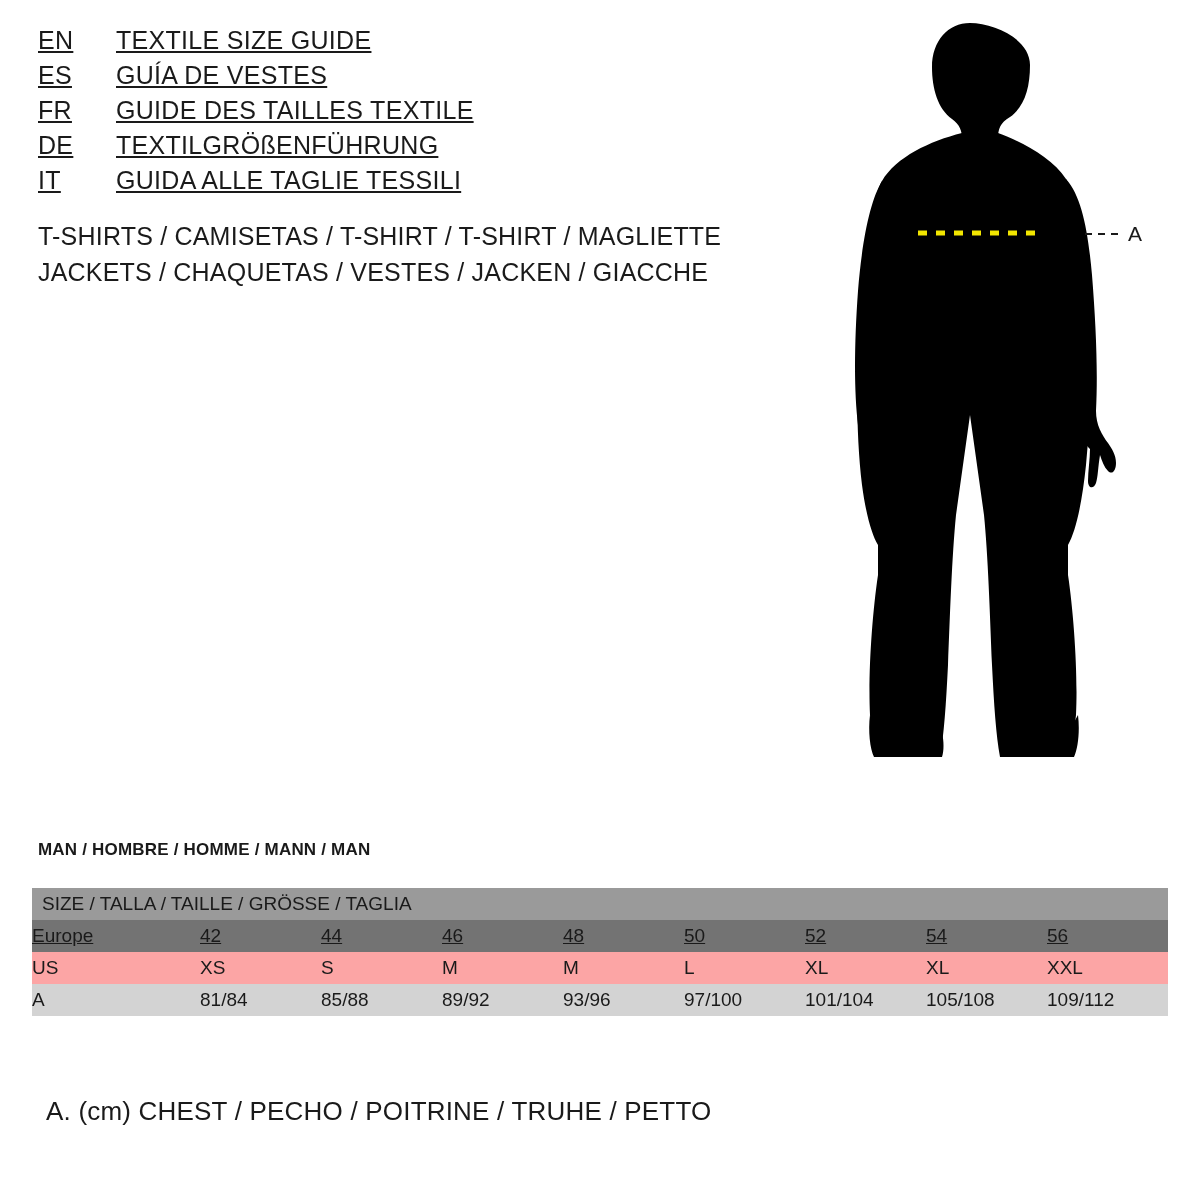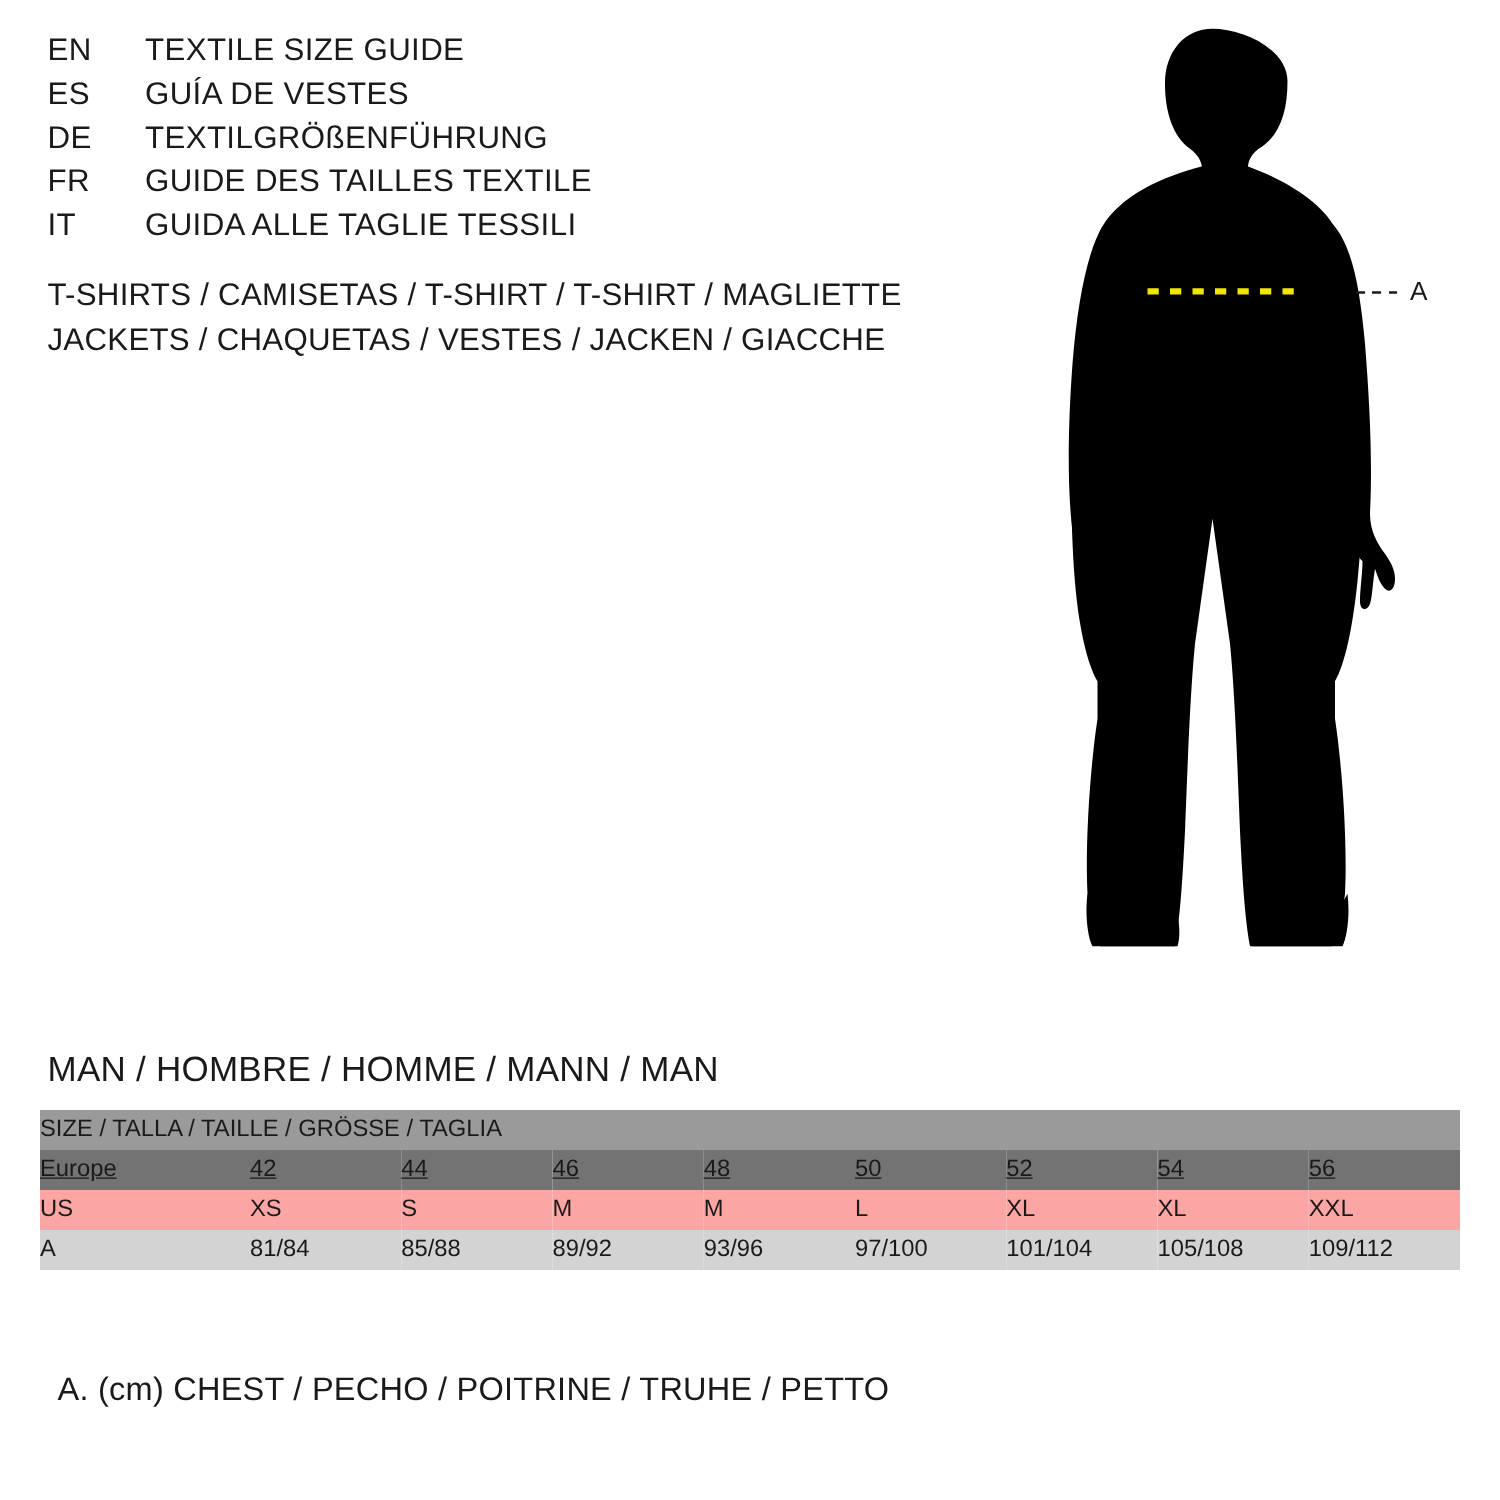--- a/index.html
+++ b/index.html
@@ -21,20 +21,21 @@
     width: 1200px;
     height: 1200px;
   }
 
   
   .lang-block {
     position: absolute;
     left: 38px;
     top: 26px;
     width: 700px;
+    text-decoration: underline;
   }
   .lang-row {
     display: flex;
     align-items: baseline;
     height: 35px;
     font-size: 25px;
     letter-spacing: 0.3px;
   }
   .lang-code {
     width: 78px;
@@ -84,22 +85,22 @@
     width: 34px;
     height: 2px;
     background: repeating-linear-gradient(to right, #1a1a1a 0 7px, transparent 7px 13px);
   }
 
   
   .section-title {
     position: absolute;
     left: 38px;
     top: 840px;
-    font-size: 28px;
-    font-weight: normal;
+    font-size: 17px;
+    font-weight: bold;
     letter-spacing: 0.2px;
   }
 
   table.size-table {
     position: absolute;
     left: 32px;
     top: 888px;
     width: 1136px;
     border-collapse: collapse;
     font-size: 19px;
@@ -109,20 +110,21 @@
     height: 32px;
     vertical-align: middle;
   }
   .row-head td {
     background: #9a9a9a;
     color: #1a1a1a;
     font-size: 19px;
     height: 30px;
   }
   .row-head .head-label {
+    padding-left: 10px;
     white-space: nowrap;
   }
   .row-light td { background: #737373; text-decoration: underline; }
   .row-mid td   { background: #fca5a5; }
   .row-light2 td { background: #e6e6e6; }
   .row-mid2 td  { background: #d3d3d3; }
 
   .lbl {
     padding-left: 10px;
     width: 168px;
@@ -150,26 +152,26 @@
   <div class="lang-block">
     <div class="lang-row">
       <span class="lang-code">EN</span>
       <span class="lang-text">TEXTILE SIZE GUIDE</span>
     </div>
     <div class="lang-row">
       <span class="lang-code">ES</span>
       <span class="lang-text">GUÍA DE VESTES</span>
     </div>
     <div class="lang-row">
+      <span class="lang-code">FR</span>
+      <span class="lang-text">GUIDE DES TAILLES TEXTILE</span>
+    </div>
+    <div class="lang-row">
       <span class="lang-code">DE</span>
       <span class="lang-text">TEXTILGRÖßENFÜHRUNG</span>
-    </div>
-    <div class="lang-row">
-      <span class="lang-code">FR</span>
-      <span class="lang-text">GUIDE DES TAILLES TEXTILE</span>
     </div>
     <div class="lang-row">
       <span class="lang-code">IT</span>
       <span class="lang-text">GUIDA ALLE TAGLIE TESSILI</span>
     </div>
   </div>
 
   <div class="category-block">
     <div class="category-line">T-SHIRTS / CAMISETAS / T-SHIRT / T-SHIRT / MAGLIETTE</div>
     <div class="category-line">JACKETS / CHAQUETAS / VESTES / JACKEN / GIACCHE</div>

